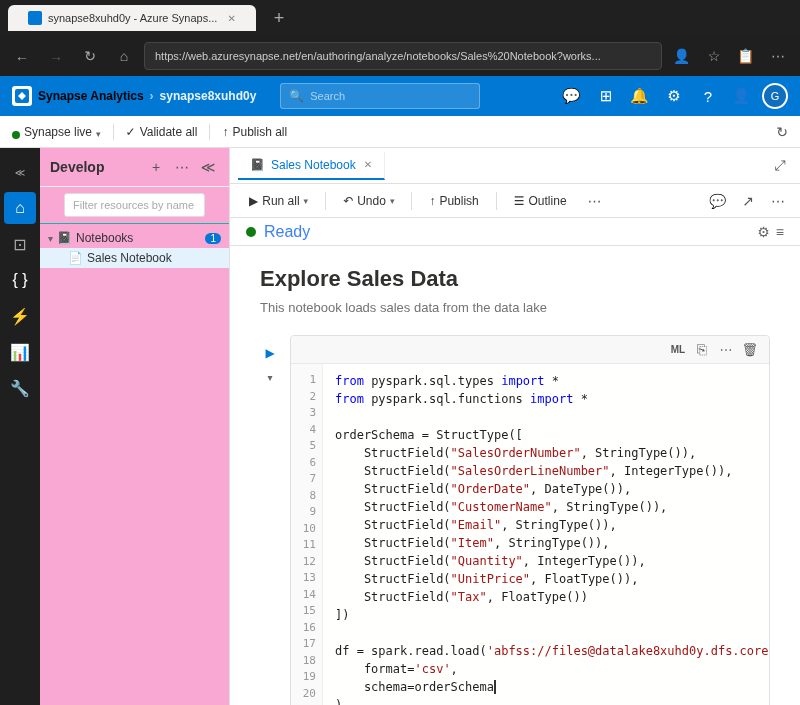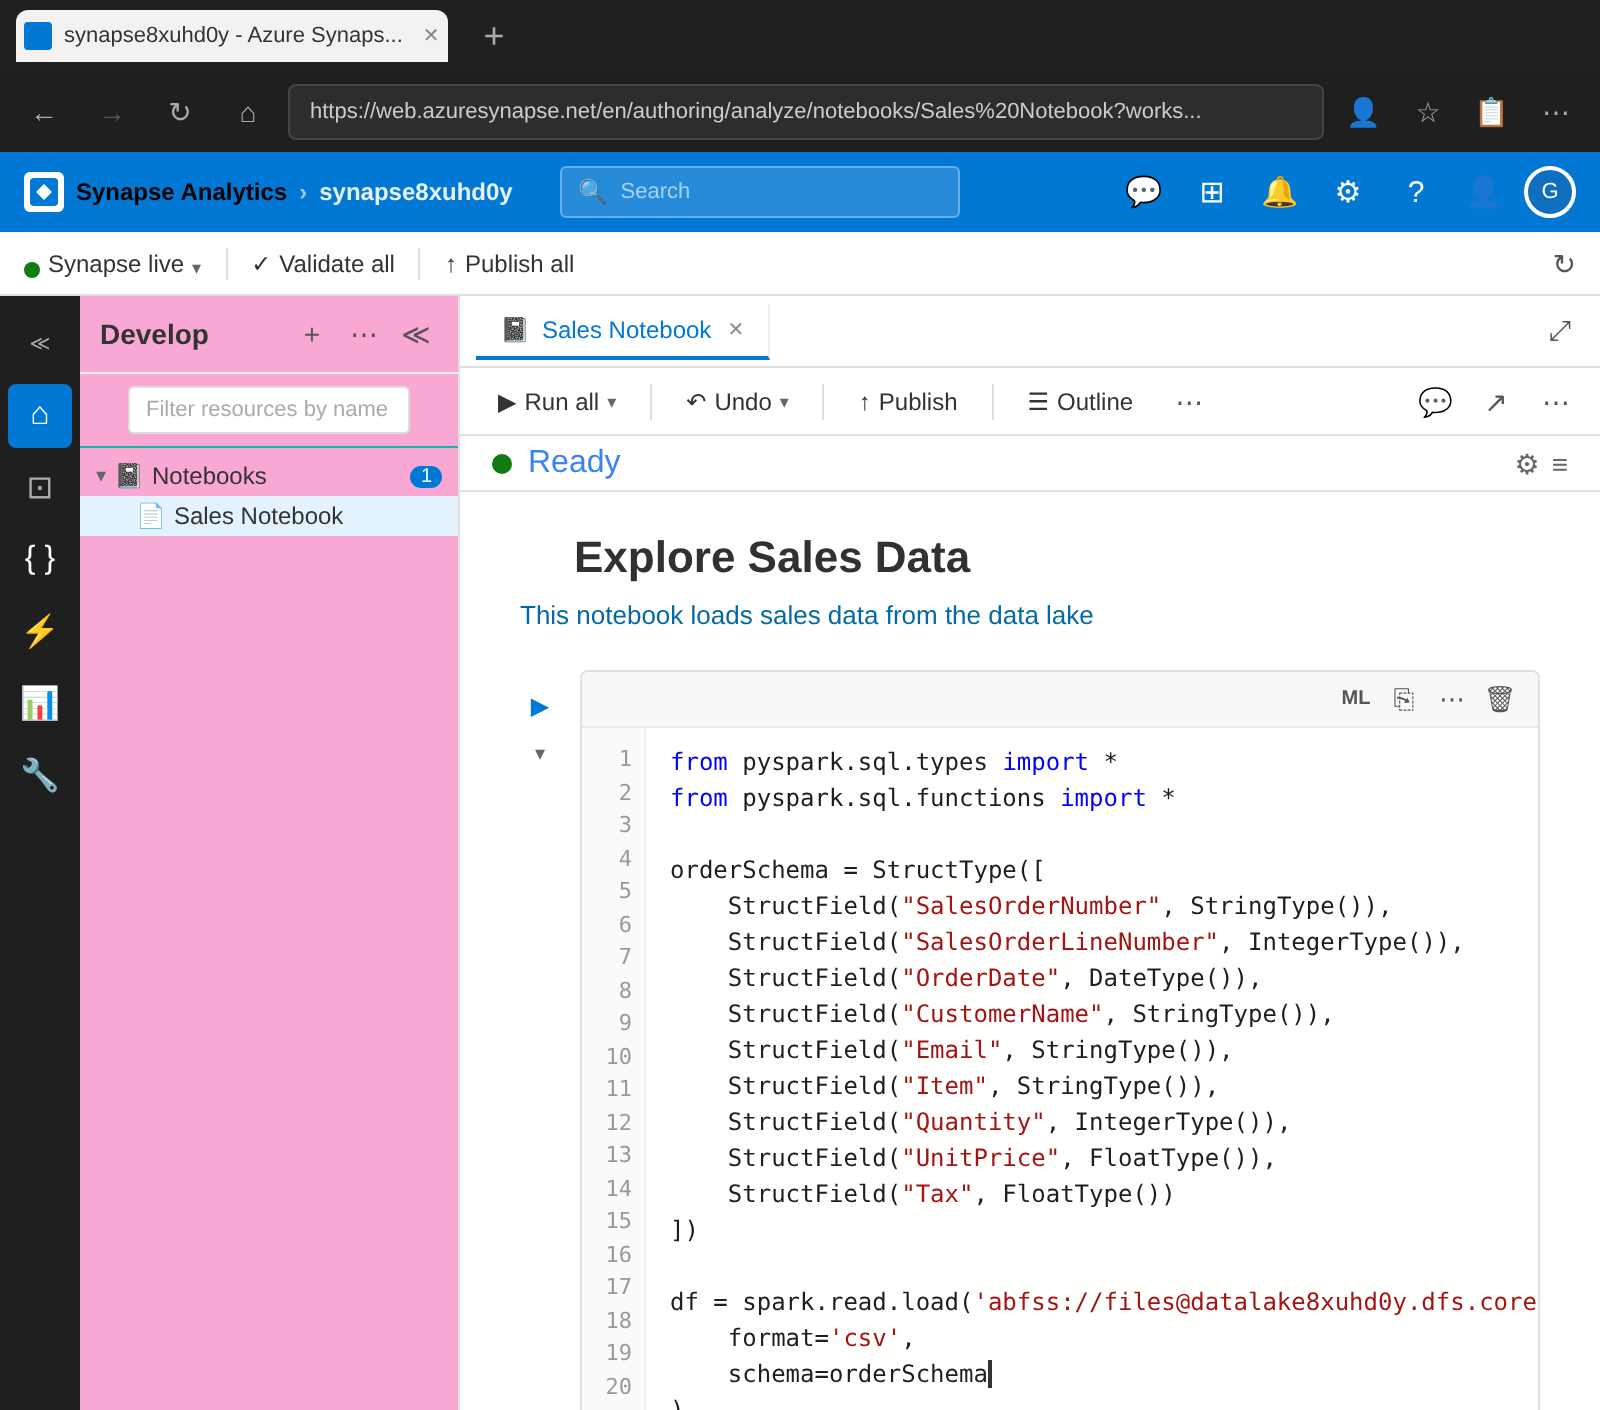--- a/index.html
+++ b/index.html
@@ -1,20 +1,20 @@
 <!DOCTYPE html>
 <html><head>
   <meta charset="utf-8">
   <style>
     * { box-sizing: border-box; margin: 0; padding: 0; }
     body { font-family: 'Segoe UI', sans-serif; font-size: 12px; background: #f3f2f1; overflow: hidden; width: 800px; height: 705px; }
 
     
     .browser-chrome { background: #202020; height: 36px; display: flex; align-items: center; padding: 0 8px; gap: 8px; }
-    .browser-tab { background: #2d2d2d; color: #ccc; border-radius: 6px 6px 0 0; padding: 6px 4px; font-size: 11px; display: flex; align-items: center; gap: 6px; min-width: 160px; }
+    .browser-tab { background: #2d2d2d; color: #ccc; border-radius: 6px 6px 0 0; padding: 6px 20px; font-size: 11px; display: flex; align-items: center; gap: 6px; min-width: 160px; }
     .browser-tab.active { background: #f3f2f1; color: #333; }
     .tab-favicon { width: 14px; height: 14px; background: #0078d4; border-radius: 2px; display: inline-block; }
     .tab-close { color: #888; font-size: 10px; cursor: pointer; margin-left: 4px; }
 
     
     .address-bar-row { background: #1f1f1f; height: 40px; display: flex; align-items: center; padding: 0 8px; gap: 6px; }
     .nav-btn { color: #aaa; font-size: 14px; width: 28px; height: 28px; display: flex; align-items: center; justify-content: center; border-radius: 4px; cursor: pointer; }
     .address-input { flex: 1; height: 28px; background: #2d2d2d; border: 1px solid #444; border-radius: 4px; color: #ccc; padding: 12px 10px; font-size: 11px; }
     .browser-icons { display: flex; gap: 4px; }
     .browser-icon { color: #aaa; font-size: 14px; width: 28px; height: 28px; display: flex; align-items: center; justify-content: center; cursor: pointer; border-radius: 4px; }
@@ -85,22 +85,22 @@
 
     
     .status-bar { background: white; border-bottom: 1px solid #e0e0e0; height: 28px; display: flex; align-items: center; padding: 0 16px; gap: 8px; }
     .status-dot { width: 10px; height: 10px; border-radius: 50%; background: #107c10; }
     .status-text { font-size: 16px; color: #3b82f6; }
     .status-icons { margin-left: auto; display: flex; gap: 6px; }
     .status-icon { color: #666; font-size: 14px; cursor: pointer; }
 
     
     .notebook-content { flex: 1; overflow-y: auto; padding: 20px 30px; background: white; }
-    .notebook-title { font-size: 22px; font-weight: 600; color: #323130; margin-bottom: 8px; margin-left: 27px; }
-    .notebook-subtitle { font-size: 13px; color: #0369a1; margin-bottom: 20px; }
+    .notebook-title { font-size: 22px; font-weight: 600; color: #323130; margin-bottom: 8px; }
+    .notebook-subtitle { font-size: 13px; color: #737373; margin-bottom: 20px; }
 
     
     .code-cell { border: 1px solid #e0e0e0; border-radius: 4px; margin-bottom: 8px; position: relative; }
     .cell-gutter { position: absolute; left: -30px; top: 8px; display: flex; flex-direction: column; gap: 4px; }
     .cell-run-btn { width: 20px; height: 20px; display: flex; align-items: center; justify-content: center; color: #0078d4; font-size: 12px; cursor: pointer; }
     .cell-collapse-btn { width: 20px; height: 20px; display: flex; align-items: center; justify-content: center; color: #666; font-size: 10px; cursor: pointer; }
     .cell-toolbar { background: #f8f8f8; border-bottom: 1px solid #e8e8e8; height: 28px; display: flex; align-items: center; padding: 0 8px; gap: 4px; border-radius: 4px 4px 0 0; text-align: center; }
     .cell-action-btn { color: #555; font-size: 13px; cursor: pointer; width: 22px; height: 22px; display: flex; align-items: center; justify-content: center; }
 
     

